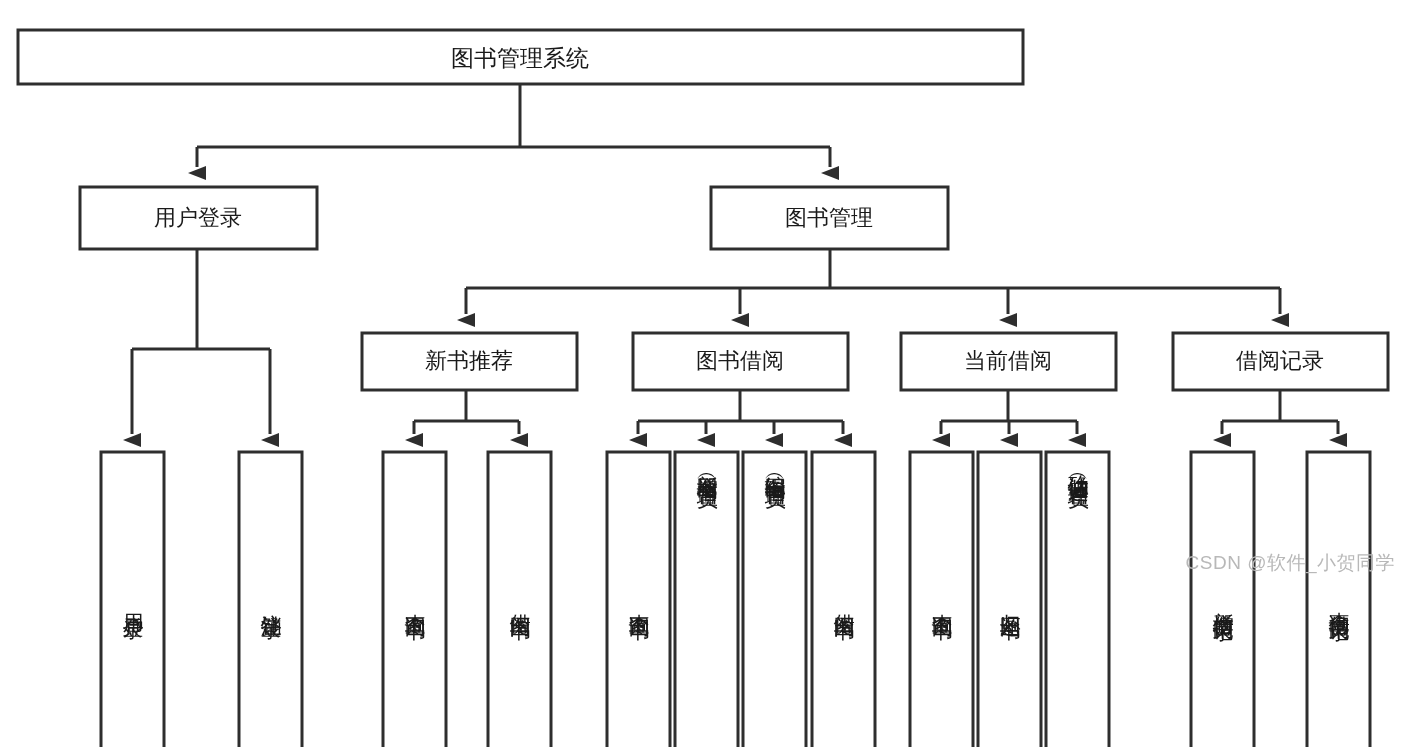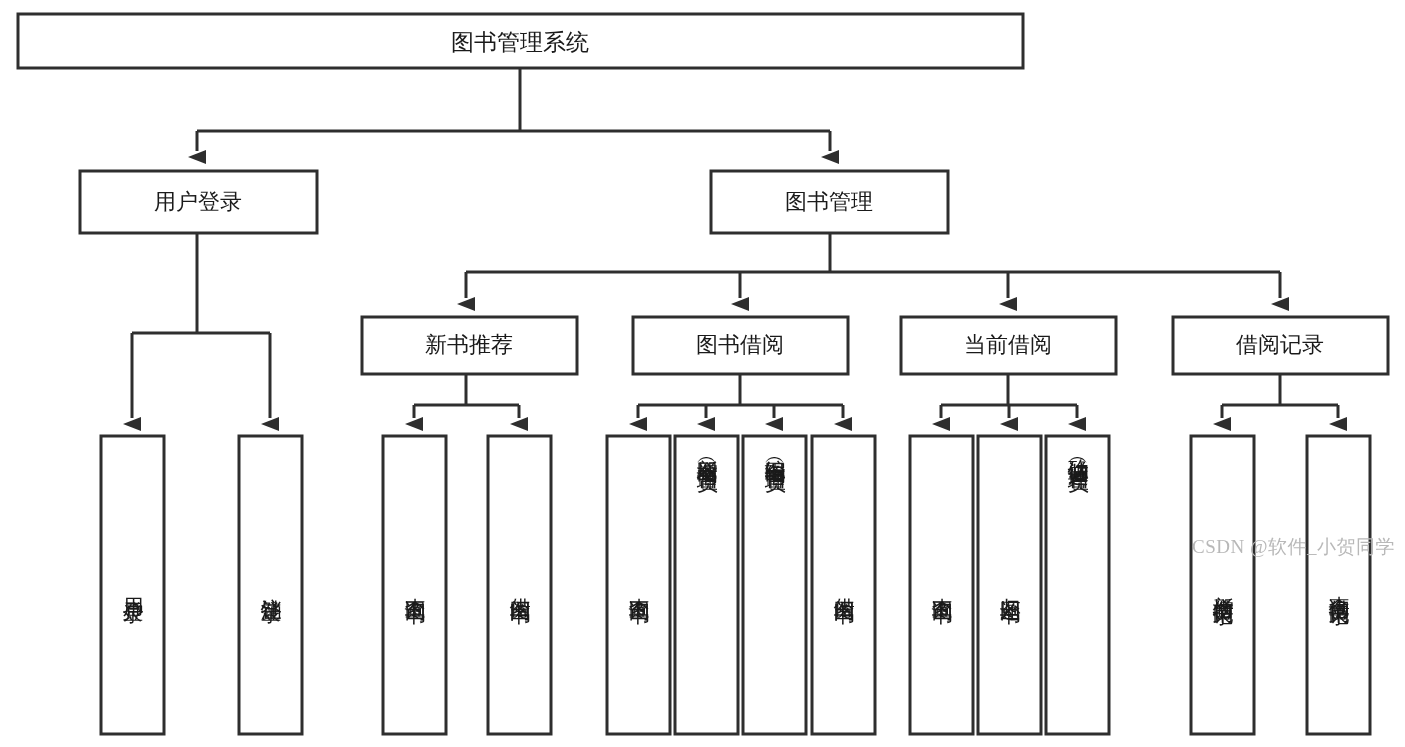--- a/index.html
+++ b/index.html
@@ -10,21 +10,21 @@
   body {
     width: 1405px;
     height: 747px;
     font-family: "Liberation Sans", "DejaVu Sans", sans-serif;
     overflow: hidden;
     position: relative;
   }
   #diagram-root {
     position: absolute;
     left: 0;
-    top: 0;
+    top: 16px;
     width: 1405px;
     height: 566px;
   }
   svg.flow {
     display: block;
     width: 1405px;
     height: 747px;
   }
   .node-box {
     fill: #ffffff;
@@ -64,21 +64,21 @@
     text-align: center;
     display: flex;
     align-items: center;
     justify-content: center;
     pointer-events: none;
   }
   .watermark {
     position: absolute;
     right: 10px;
     bottom: 6px;
-    font-family: Liberation Serif, serif;
+    font-family: Liberation Sans, sans-serif;
     font-size: 19px;
     color: #b8b8b8;
     white-space: nowrap;
     letter-spacing: 0.5px;
   }
 </style>
 </head>
 <body>
 
 <div id="diagram-root">

